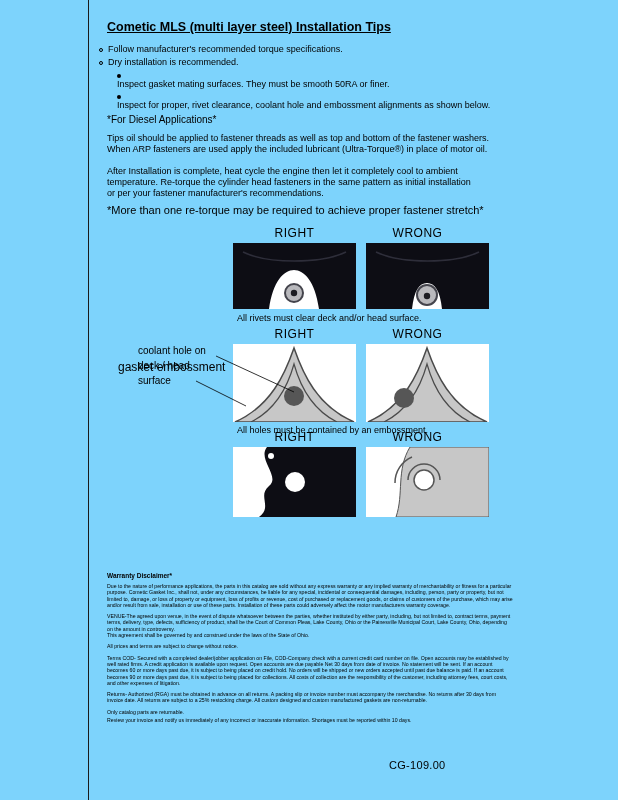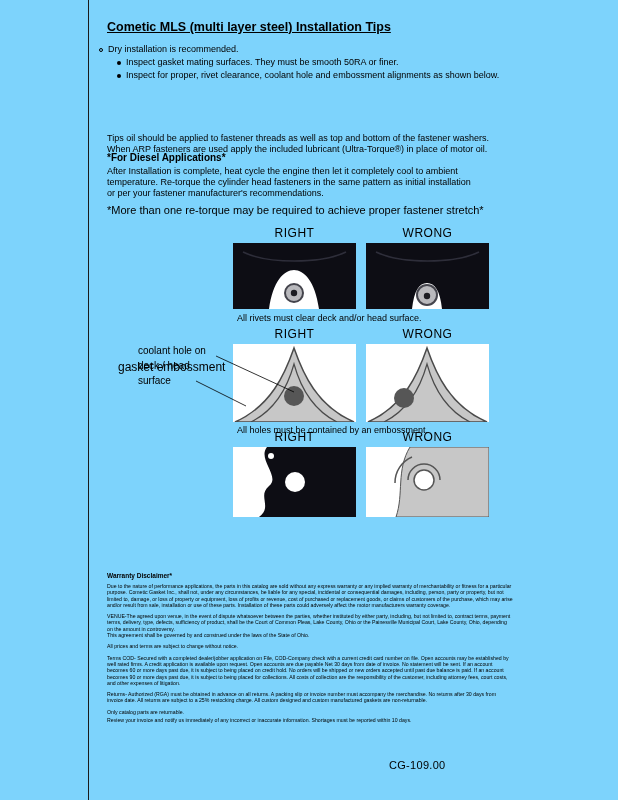--- a/index.html
+++ b/index.html
@@ -7,31 +7,31 @@
   .page {
     position:relative; width:618px; height:800px; background:#7dd3fc; color:#000;
     font-family:"Liberation Sans", sans-serif; overflow:hidden;
   }
   .left-rule { position:absolute; left:88px; top:0; width:1px; height:800px; background:#1a1a1a; }
 
   .title { position:absolute; left:107px; top:20px; font-size:12.5px; font-weight:bold; text-decoration:underline; }
 
   .tips { position:absolute; left:99px; top:43px; width:420px; }
   .tip { display:flex; align-items:flex-start; font-size:9px; line-height:13px; }
-  .tip.sub { margin-left:18px; }
+  .tip.sub { margin-left:18px;flex-direction:column; }
   .m-circle { width:4px; height:4px; border:1px solid #000; border-radius:50%; margin:4.5px 5px 0 0; flex:0 0 auto; }
   .m-dot { width:4px; height:4px; background:#000; border-radius:50%; margin:4.5px 5px 0 0; flex:0 0 auto; }
 
-  .diesel-h { position:absolute; left:107px; top:114px; font-size:10px; font-weight:bold;margin-top:38px; }
+  .diesel-h { position:absolute; left:107px; top:114px; font-size:10px; font-weight:normal; }
   .para { font-size:9px; line-height:11px; white-space:pre-line; }
   .para1 { position:absolute; left:107px; top:133px; }
   .para2 { position:absolute; left:107px; top:166px; }
   .note  { position:absolute; left:107px; top:204px; font-size:11px; }
 
-  .dg-labels { position:absolute; left:233px; width:256px; display:flex; gap:10px;align-items:center; }
+  .dg-labels { position:absolute; left:233px; width:256px; display:flex; gap:0;align-items:center; }
   .dg-label { width:123px; text-align:center; font-size:12px; letter-spacing:0.5px; }
   .dg-images { position:absolute; left:233px; display:flex; gap:10px; }
   .dg-images svg { display:block; }
   .dg-caption { position:absolute; left:237px; font-size:9px; line-height:11px; white-space:pre-line; }
   .row1-labels{ top:226px; } .row1-images{ top:243px; } .row1-caption{ top:313px; }
   .row2-labels{ top:327px; } .row2-images{ top:344px; } .row2-caption{ top:425px; }
   .row3-labels{ top:430px; } .row3-images{ top:447px; } .row3-caption{ top:521px; }
 
   .lbl-coolant { position:absolute; left:138px; top:343px; width:85px; font-size:10px; line-height:15px; white-space:pre-line; }
   .lbl-emboss  { position:absolute; left:118px; top:360px; font-size:12px; }
@@ -47,20 +47,24 @@
 </style>
 </head>
 <body>
 
 <div class="page">
   <div class="left-rule"></div>
 
   <h1 class="title">Cometic MLS (multi layer steel) Installation Tips</h1>
 
   <div class="tips">
+    <div class="tip">
+      <span class="m-circle"></span>
+      <span>Follow manufacturer's recommended torque specifications.</span>
+    </div>
     <div class="tip">
       <span class="m-circle"></span>
       <span>Dry installation is recommended.</span>
     </div>
     <div class="tip sub">
       <span class="m-dot"></span>
       <span>Inspect gasket mating surfaces.  They must be smooth 50RA or finer.</span>
     </div>
     <div class="tip sub">
       <span class="m-dot"></span>

